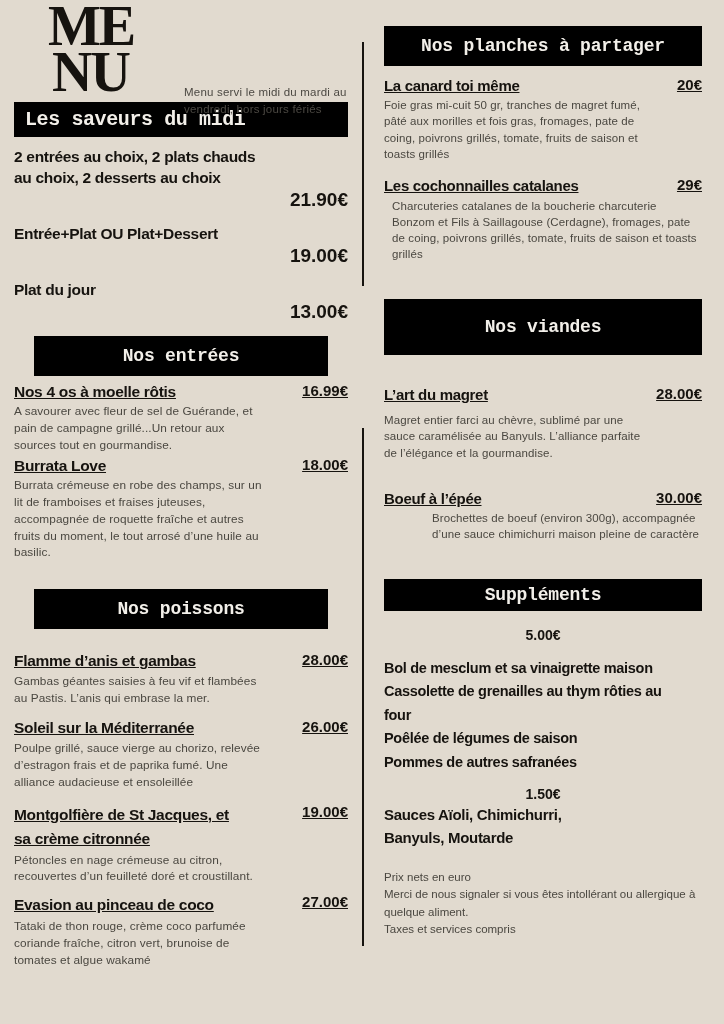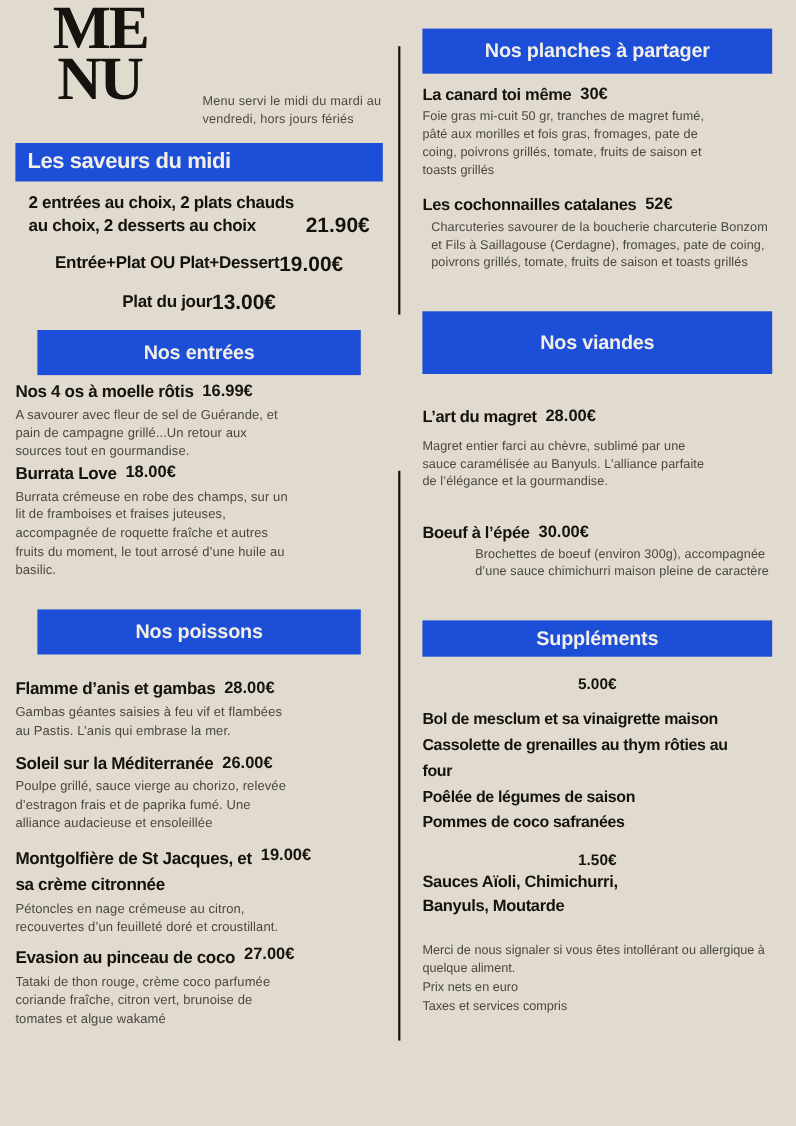--- a/index.html
+++ b/index.html
@@ -38,21 +38,21 @@
     position: absolute;
     top: 0;
     box-sizing: border-box;
   }
   .col-left  { left: 0px;   width: 362px; padding: 0 14px 0 14px; }
   .col-right { left: 362px; width: 362px; padding: 0 22px 0 22px; }
 
   
   .masthead {
     position: relative;
-    height: 130px;
+    height: 102px;
   }
   .wordmark {
     position: absolute;
     left: 34px;
     top: 4px;
     font-family: "Liberation Serif", "DejaVu Serif", serif;
     font-weight: 700;
     font-size: 56px;
     line-height: 0.82;
     letter-spacing: -2px;
@@ -68,47 +68,49 @@
     width: 190px;
     font-size: 11.5px;
     line-height: 1.45;
     color: #4c4943;
     letter-spacing: 0.2px;
     margin-top: 24px;
   }
 
   
   .banner {
-    background: #1d4ed8;
+    background: #000000;
     color: #f2efe9;
     font-weight: 700;
     display: flex;
     align-items: center;
     box-sizing: border-box;
+    font-family: Liberation Mono, monospace;
   }
   .banner-left {
     justify-content: flex-start;
     padding: 6px 11px;
     font-size: 20px;
     letter-spacing: -0.4px;
   }
   .banner-center {
     justify-content: center;
     padding: 10px 12px;
     font-size: 18px;
     letter-spacing: -0.2px;
   }
 
   
   .midi-list { margin-top: 10px; }
   .midi-row {
     display: flex;
     align-items: flex-start;
-    justify-content: center;
+    justify-content: flex-end;
     margin-bottom: 13px;
+    flex-direction: column;
   }
   .midi-label {
     font-weight: 700;
     font-size: 15.5px;
     line-height: 1.35;
     letter-spacing: -0.3px;
     max-width: 252px;
   }
   .midi-price {
     font-weight: 700;
@@ -126,22 +128,23 @@
     line-height: 1;
     letter-spacing: -2px;
     margin: 2px 0 10px 0;
   }
 
   
   .dish { margin-bottom: 2px; }
   .dish-head {
     display: flex;
     align-items: flex-start;
-    justify-content: flex-start;
+    justify-content: space-between;
     gap: 8px;
+    text-decoration: underline;
   }
   .dish-name {
     font-weight: 700;
     font-size: 15.5px;
     line-height: 1.34;
     letter-spacing: -0.3px;
   }
   .dish-price {
     font-weight: 700;
     font-size: 15px;
@@ -307,33 +310,33 @@
 
     <div class="sp-26"></div>
 
     <div class="banner banner-center">Nos planches à partager</div>
 
     <div class="sp-10"></div>
 
     <div class="dish">
       <div class="dish-head">
         <div class="dish-name">La canard toi même</div>
-        <div class="dish-price">30€</div>
+        <div class="dish-price">20€</div>
       </div>
       <div class="dish-desc" style="max-width:278px;">Foie gras mi-cuit 50 gr, tranches de magret fumé, pâté aux morilles et fois gras, fromages, pate de coing, poivrons grillés, tomate, fruits de saison et toasts grillés</div>
     </div>
 
     <div class="sp-12"></div>
 
     <div class="dish">
       <div class="dish-head">
         <div class="dish-name">Les cochonnailles catalanes</div>
-        <div class="dish-price">52€</div>
-      </div>
-      <div class="dish-desc" style="max-width:318px;margin-left:8px;">Charcuteries savourer de la  boucherie charcuterie Bonzom et Fils à Saillagouse (Cerdagne), fromages, pate de coing, poivrons grillés, tomate, fruits de saison et toasts grillés</div>
+        <div class="dish-price">29€</div>
+      </div>
+      <div class="dish-desc" style="max-width:318px;margin-left:8px;">Charcuteries catalanes de la  boucherie charcuterie Bonzom et Fils à Saillagouse (Cerdagne), fromages, pate de coing, poivrons grillés, tomate, fruits de saison et toasts grillés</div>
     </div>
 
     <div class="sp-12"></div>
 
 
     <div class="sp-22"></div>
 
     <div class="banner banner-center" style="padding:18px 8px;">Nos viandes</div>
 
     <div class="sp-30"></div>
@@ -360,29 +363,29 @@
     <div class="sp-34"></div>
 
     <div class="banner banner-center" style="padding:6px 12px;">Suppléments</div>
 
     <div class="supp-price">5.00€</div>
 
     <div>
       <div class="supp-item">Bol de mesclum et sa vinaigrette maison</div>
       <div class="supp-item" style="max-width:300px;">Cassolette de grenailles au thym rôties au four</div>
       <div class="supp-item">Poêlée de légumes de saison</div>
-      <div class="supp-item">Pommes de coco safranées</div>
+      <div class="supp-item">Pommes de autres safranées</div>
     </div>
 
     <div class="supp-price" style="margin:12px 0 2px 0;">1.50€</div>
 
     <div>
       <div class="supp-sauces" style="max-width:215px;">Sauces Aïoli, Chimichurri, Banyuls, Moutarde</div>
     </div>
 
     <div class="footnote">
+      <div>Prix nets en euro</div>
       <div>Merci de nous signaler si vous êtes intollérant ou allergique à quelque aliment.</div>
-      <div>Prix nets en euro</div>
       <div>Taxes et services compris</div>
     </div>
 
   </div>
 </div>
 
 </body></html>

